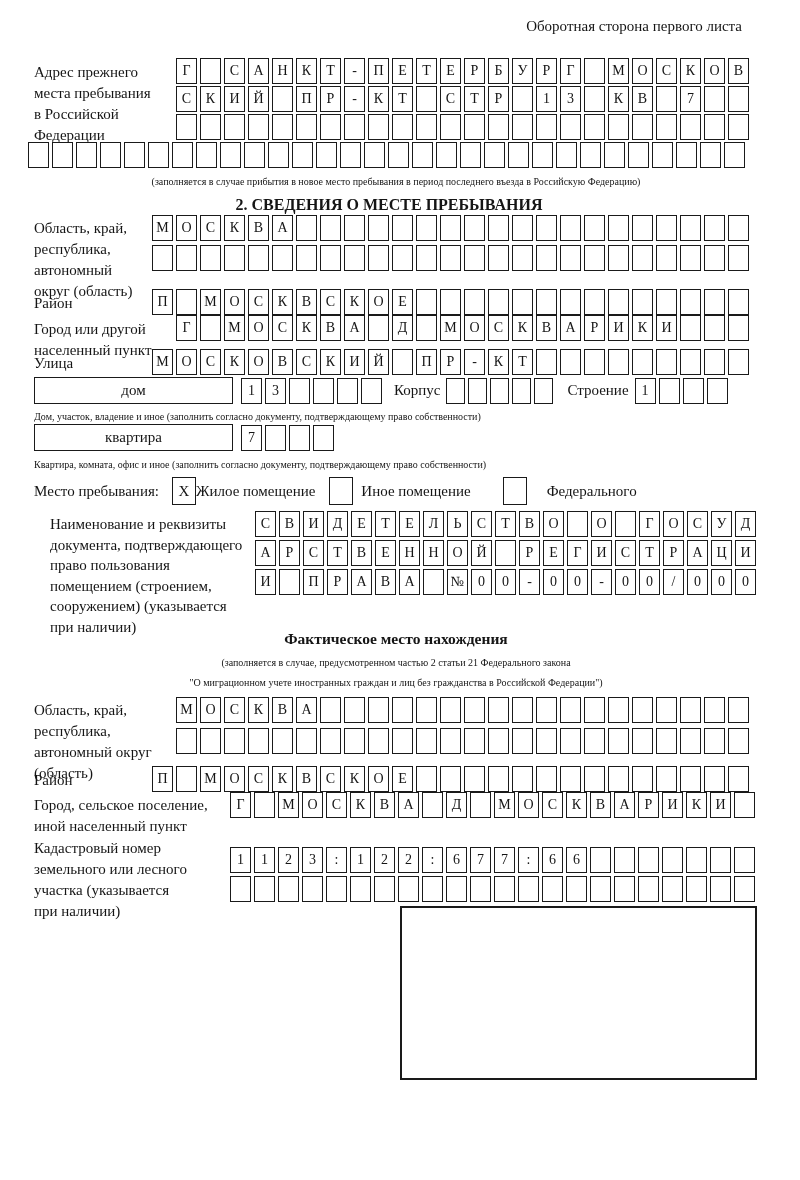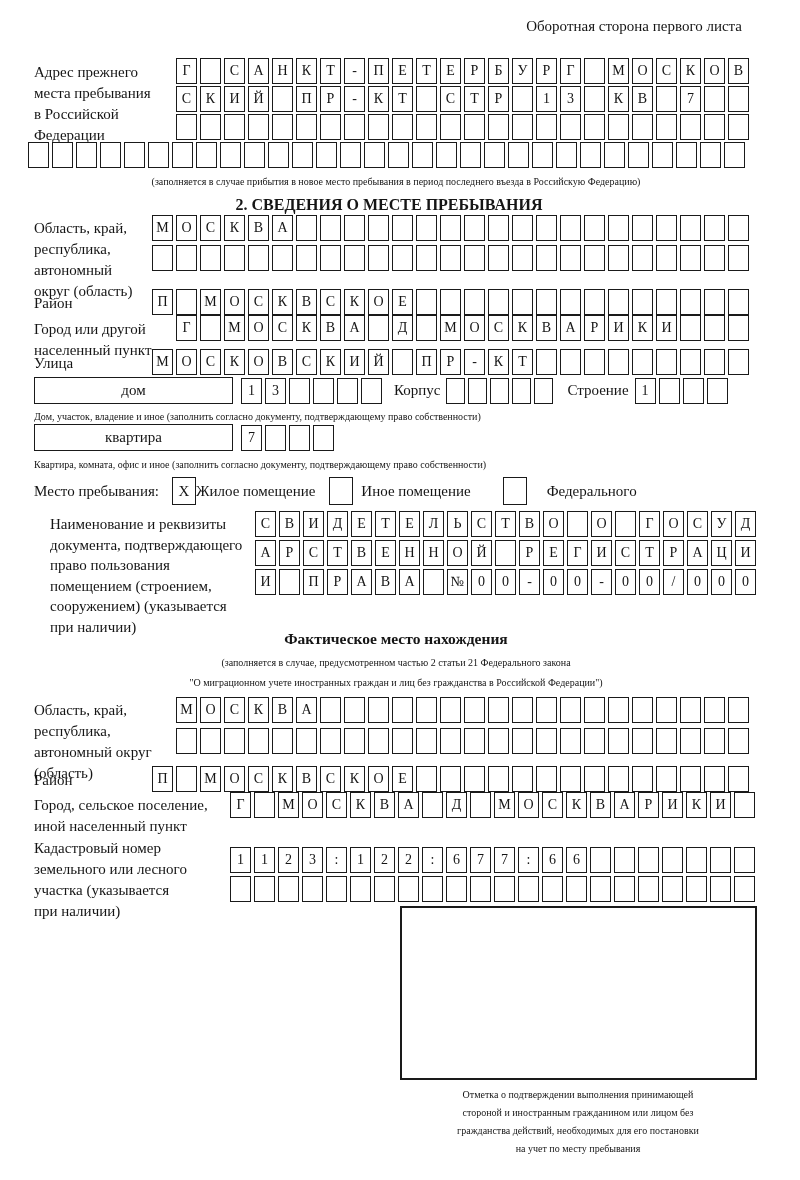--- a/index.html
+++ b/index.html
@@ -594,18 +594,14 @@
       <div class="cell"></div>
       <div class="cell"></div>
       <div class="cell"></div>
       <div class="cell"></div>
       <div class="cell"></div>
       <div class="cell"></div>
       <div class="cell"></div>
     </div>
 
   <div class="abs stamp-box" style="left:400px; top:906px;"></div>
-  <div class="abs note center prewrap" style="left:358px; top:1086px; width:440px;">Отметка о подтверждении выполнения принимающей
-стороной и иностранным гражданином или лицом без
-гражданства действий, необходимых для его постановки
-на учет по месту пребывания</div>
 
 </div>
 
 </body></html>

